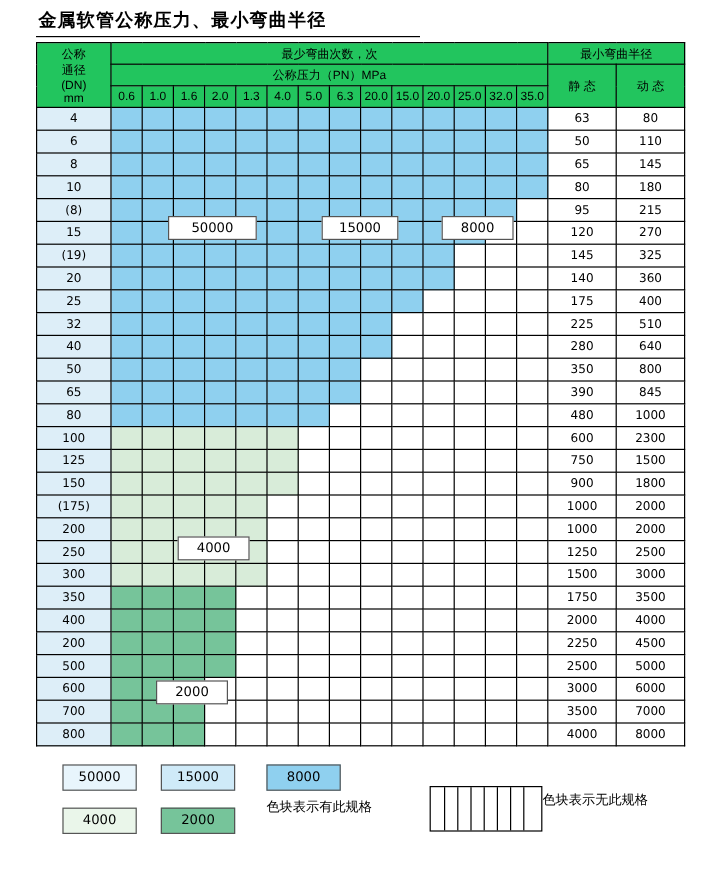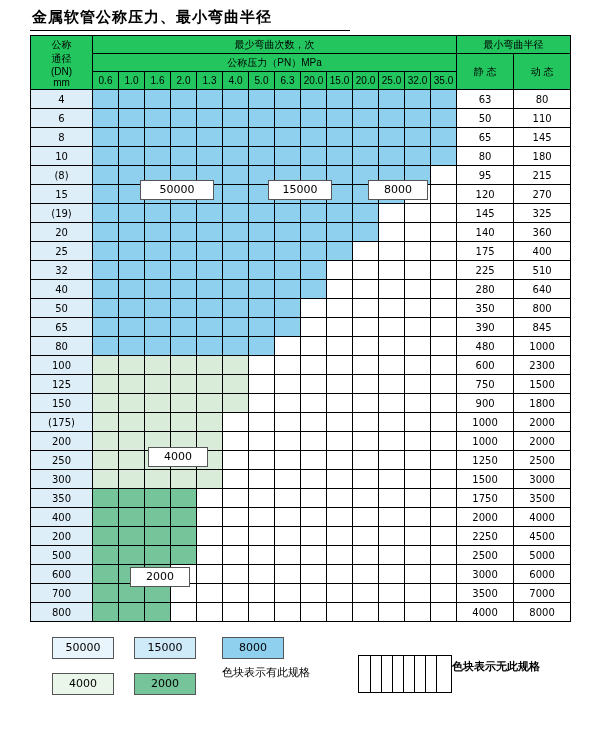--- a/index.html
+++ b/index.html
@@ -620,21 +620,21 @@
 <div class="vbox" style="left:148px;top:447px;width:58px;">4000</div>
 <div class="vbox" style="left:130px;top:567px;width:58px;">2000</div>
 
 <div id="legend">
   <div class="lg" style="left:0px;top:0px;background:#e8f5fc;">50000</div>
   <div class="lg" style="left:82px;top:0px;background:#cfeaf8;">15000</div>
   <div class="lg" style="left:170px;top:0px;background:#8fd0ef;">8000</div>
   <div class="lg" style="left:0px;top:36px;background:#eaf6ea;">4000</div>
   <div class="lg" style="left:82px;top:36px;background:#76c49a;">2000</div>
   <div class="lgtext" style="left:170px;top:28px;text-align:right;">色块表示有此规格</div>
-  <div class="lgtext" style="left:400px;top:22px;font-weight:bold;">色块表示无此规格</div>
+  <div class="lgtext" style="left:400px;top:22px;">色块表示无此规格</div>
 </div>
 
 <div id="swatchbox">
   <div style="left:11px"></div>
     <div style="left:22px"></div>
     <div style="left:33px"></div>
   <div style="left:44px"></div>
     <div style="left:55px"></div>
     <div style="left:66px"></div>
   <div style="left:77px"></div>

